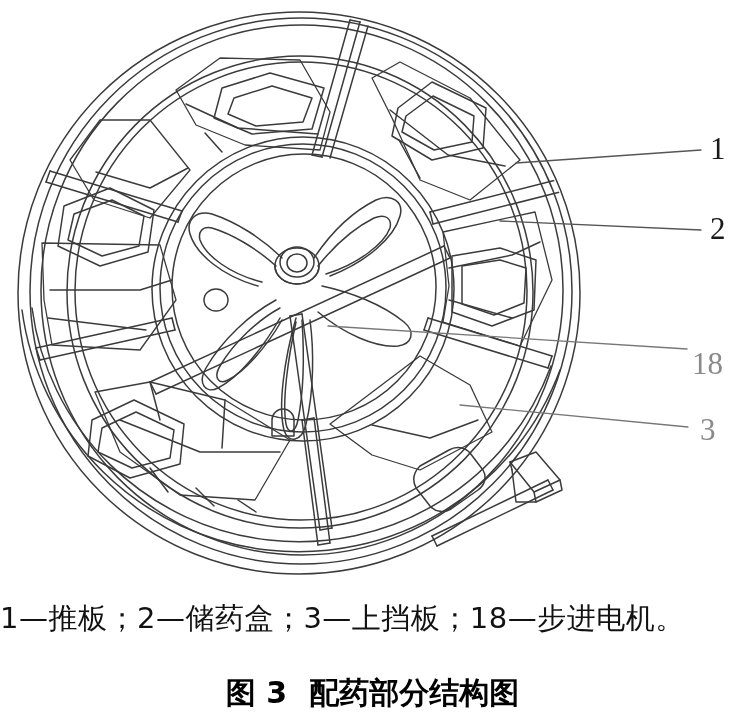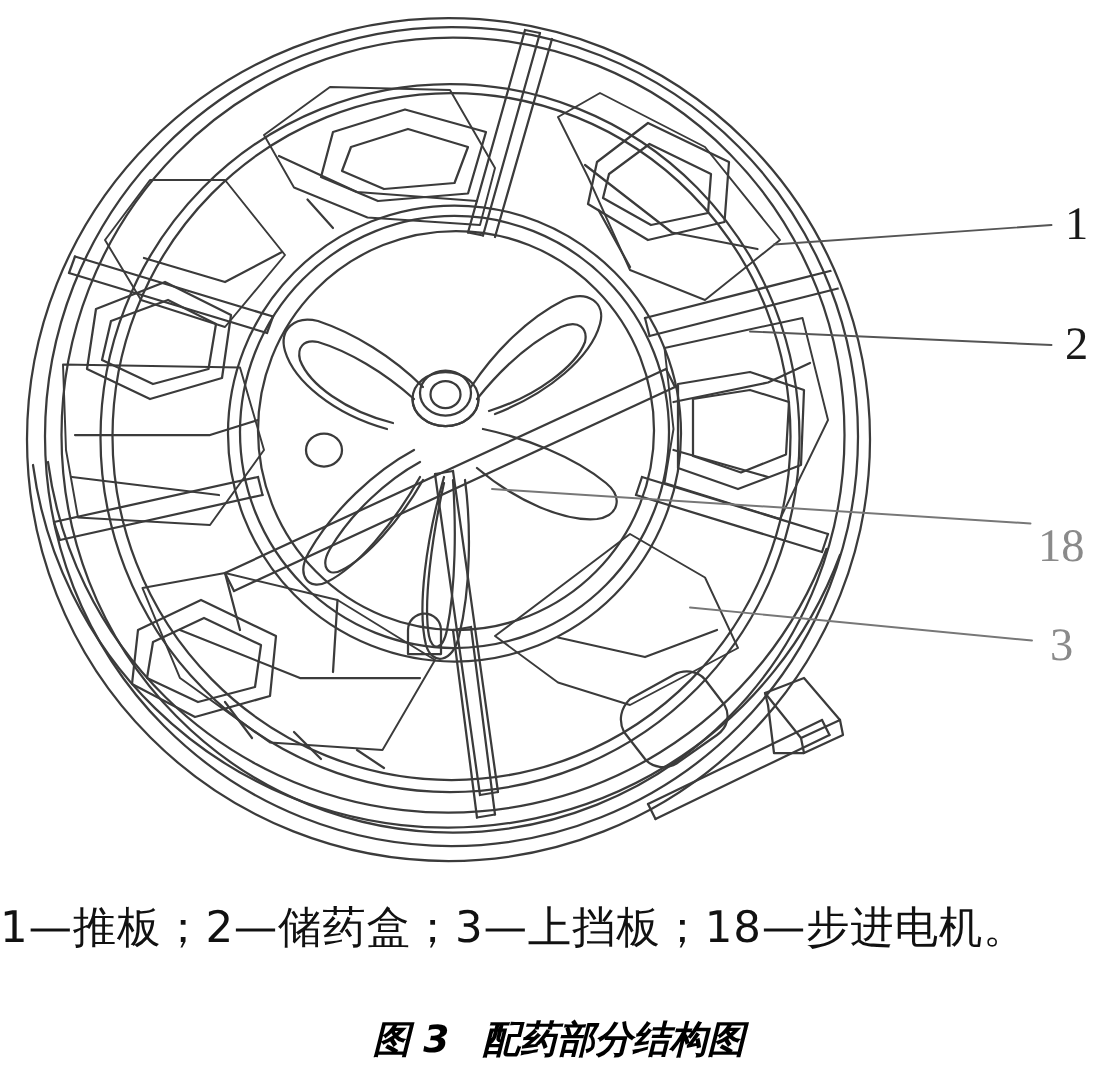--- a/index.html
+++ b/index.html
@@ -48,27 +48,26 @@
     font-weight: 500;
     color: #111111;
   }
 
   .caption-row {
     position: absolute;
     left: 0;
     top: 676px;
     width: 745px;
     text-align: center;
-    font-size: 25px;
+    font-size: 30px;
     line-height: 34px;
     white-space: nowrap;
     font-family: "DejaVu Sans", "Liberation Sans", sans-serif;
     font-weight: 700;
     color: #000000;
-    font-style: italic;
   }
   .caption-gap { display: inline-block; width: 22px; }
 
   .ref-label {
     position: absolute;
     font-family: "Liberation Serif", "DejaVu Serif", serif;
     font-size: 31px;
     line-height: 31px;
     white-space: nowrap;
   }

